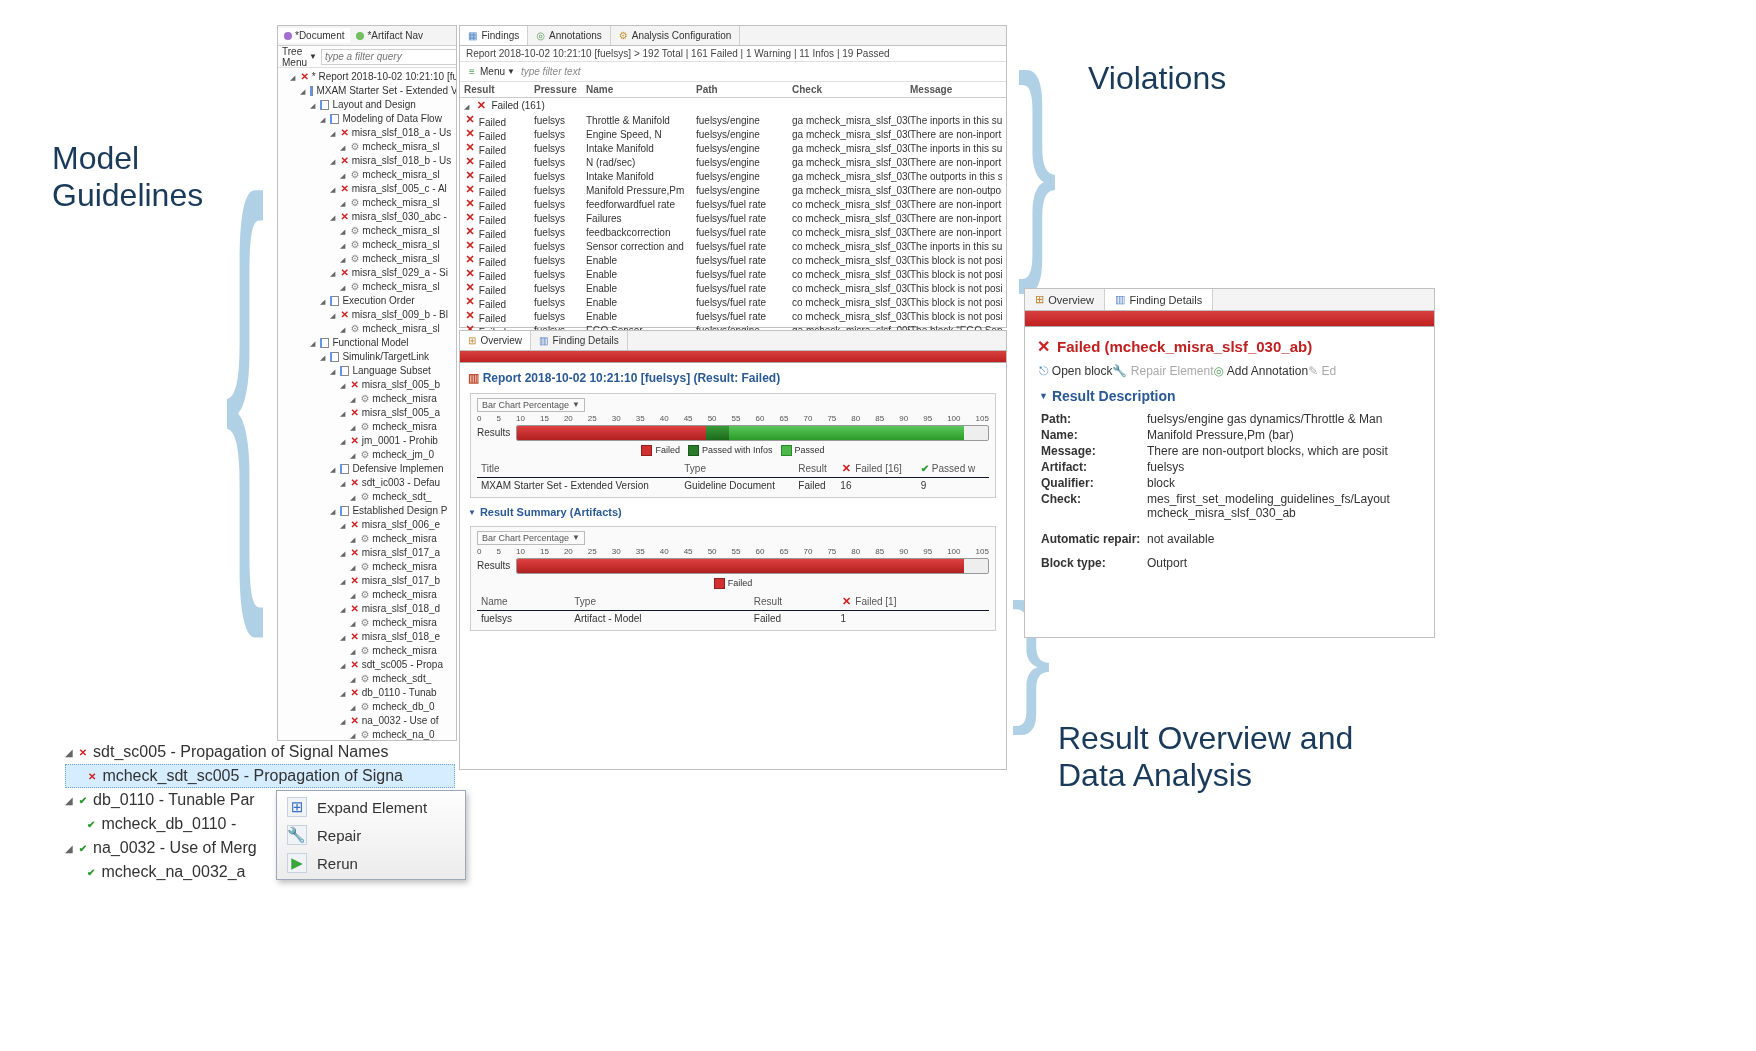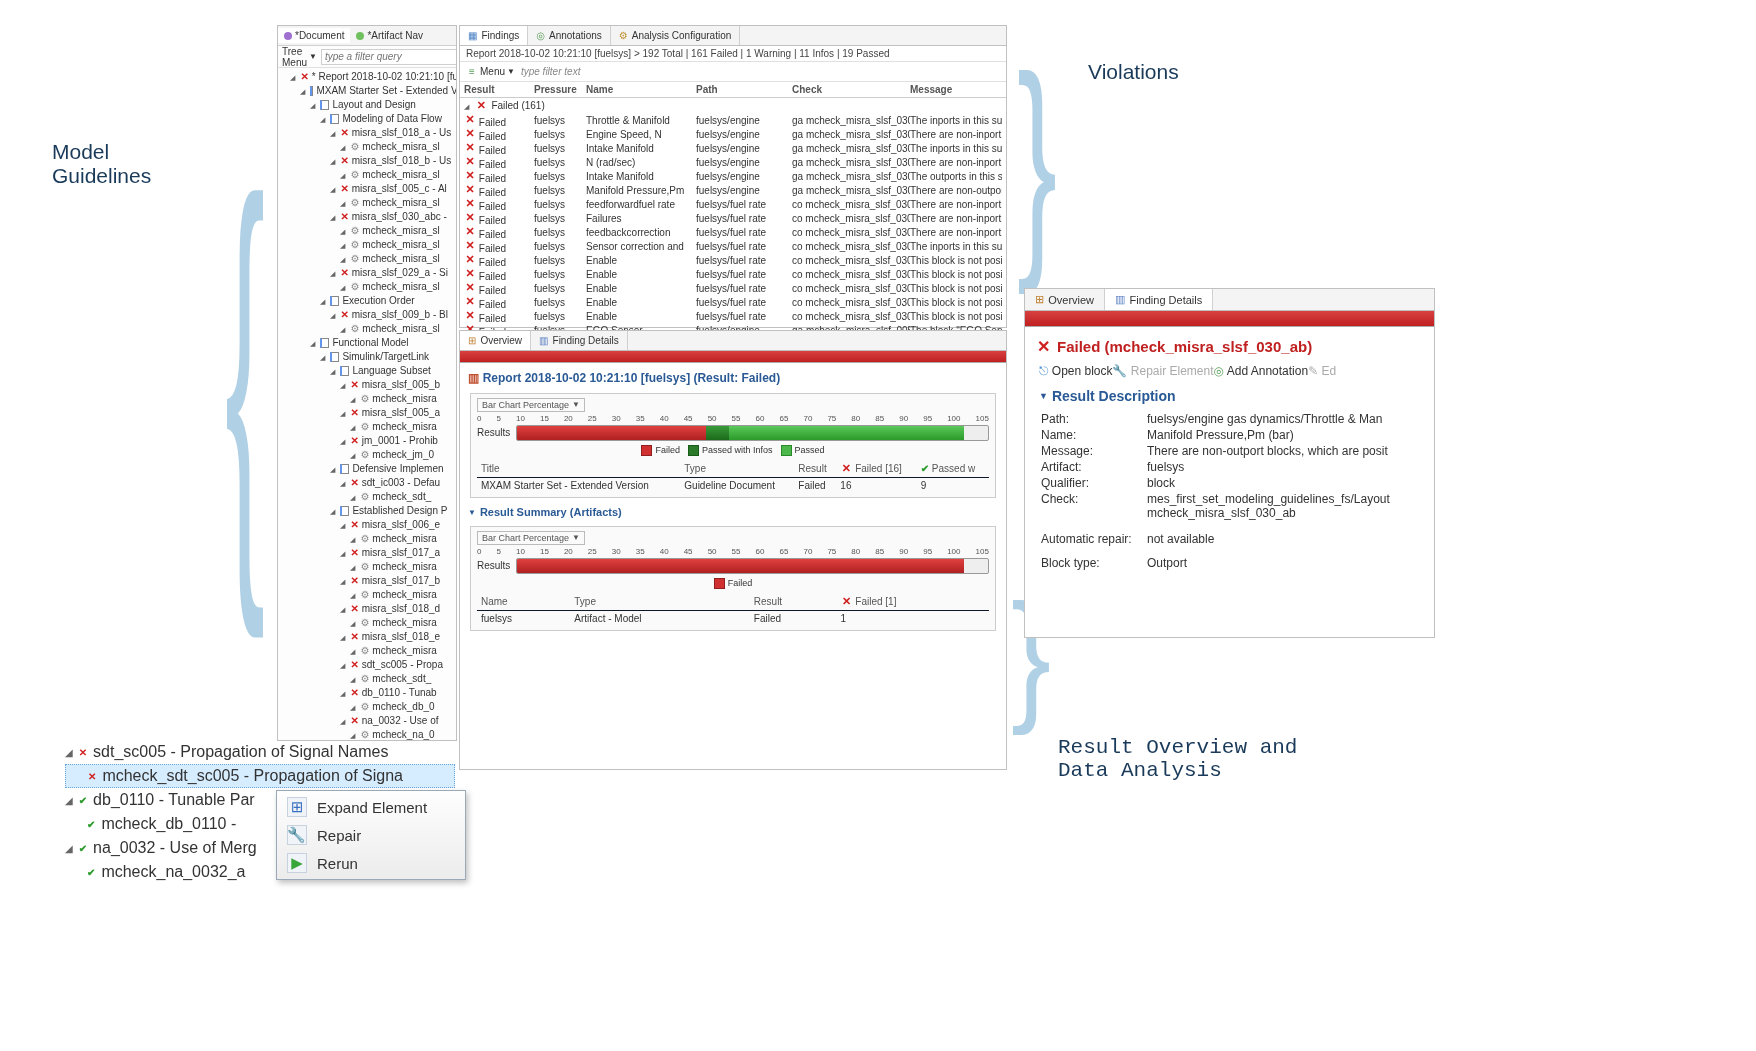--- a/index.html
+++ b/index.html
@@ -10,21 +10,21 @@
   font-size: 11px;
   background: #fff;
   color: #333;
   width: 1756px;
   height: 1051px;
   position: relative;
   overflow: hidden;
 }
 .annotation {
   position: absolute;
-  font-size: 21px;
+  font-size: 32px;
   color: #1a3a5a;
   font-weight: 300;
 }
 .brace {
   position: absolute;
   font-size: 120px;
   color: #b0d0e5;
   font-weight: 100;
   line-height: 1;
   transform: scaleY(4);
@@ -197,21 +197,21 @@
   font-size:12px; color:#333;
 }
 .dactions .dis{ color:#aaa;}
 .dsection{
   color:#2a5a95; font-weight:bold; font-size:14px;
   padding:2px 14px; display:flex; gap:4px; align-items:center;
 }
 .dsection::before{ content:"▼"; font-size:9px;}
 .dkv{ padding:4px 16px; }
 .dkv .kv{ display:flex; margin:2px 0; font-size:12px;}
-.dkv .kv .k{ width:106px; font-weight:normal; color:#333;}
+.dkv .kv .k{ width:106px; font-weight:bold; color:#333;}
 .dkv .kv .v{ flex:1; color:#333; overflow:hidden; white-space:nowrap;}
 
 
 .bottom-tree{
   position:absolute;
   left:65px; top:740px; width:390px;
   font-size:16px;
 }
 .bottom-tree .brow{ display:flex; align-items:center; gap:6px; height:24px;}
 .bottom-tree .tri2{ color:#666; font-size:10px;}
@@ -237,21 +237,21 @@
 }
 </style>
 </head>
 <body>
 
 <div class="annotation" style="left:52px; top:140px; white-space:pre;">Model
 Guidelines</div>
 <div class="brace" style="left:225px; top:310px;">{</div>
 <div class="annotation" style="left:1088px; top:60px;">Violations</div>
 <div class="brace" style="left:1017px; top:100px; transform:scaleY(2);">}</div>
-<div class="annotation" style="left:1058px; top:736px; white-space:pre;font-family:Liberation Mono, monospace;">Result Overview and
+<div class="annotation" style="left:1058px; top:720px; white-space:pre;">Result Overview and
 Data Analysis</div>
 <div class="brace" style="left:1011px; top:595px; transform:scaleY(1.2);">}</div>
 
 <div class="left-panel">
   <div class="tree-tabs">
     <div class="tree-tab active">
         <span class="dot-purple"></span>
         <span>*Document</span>
       </div>
     <div class="tree-tab">

